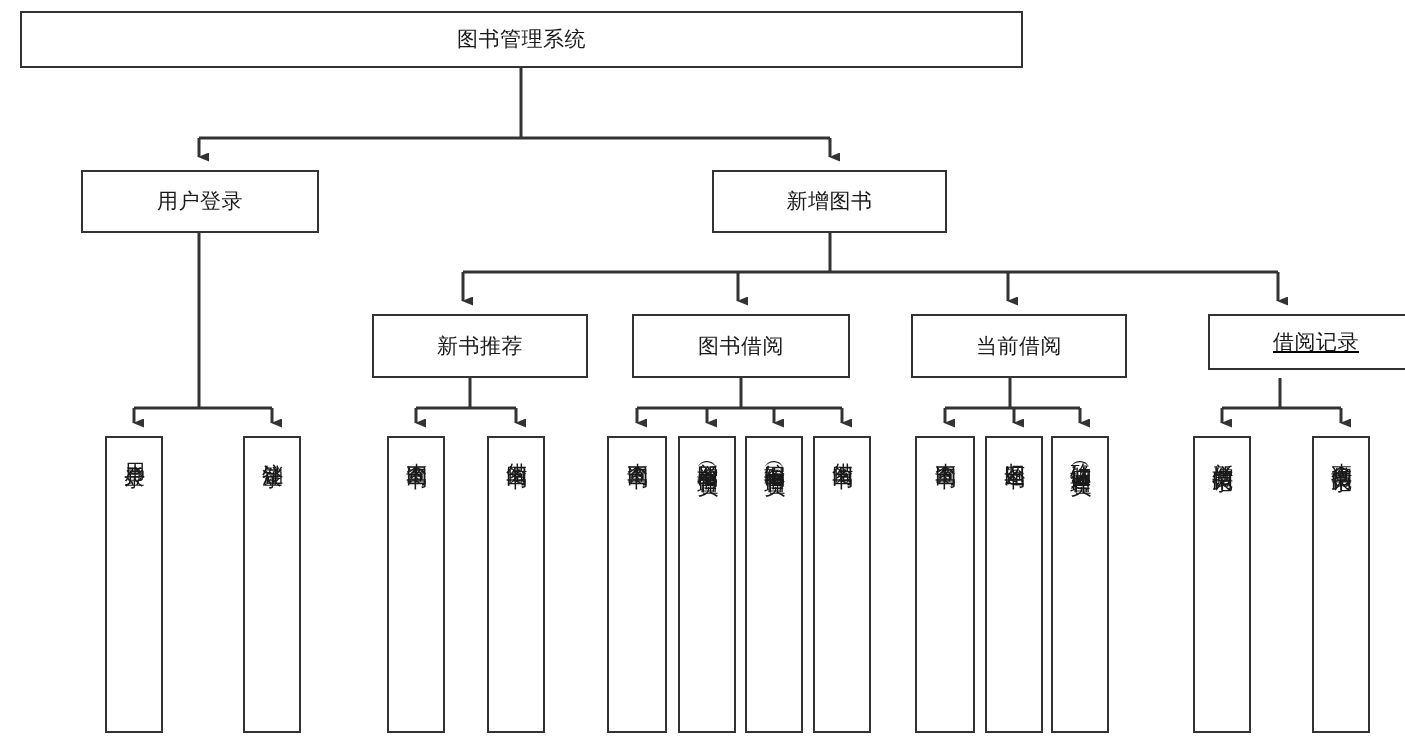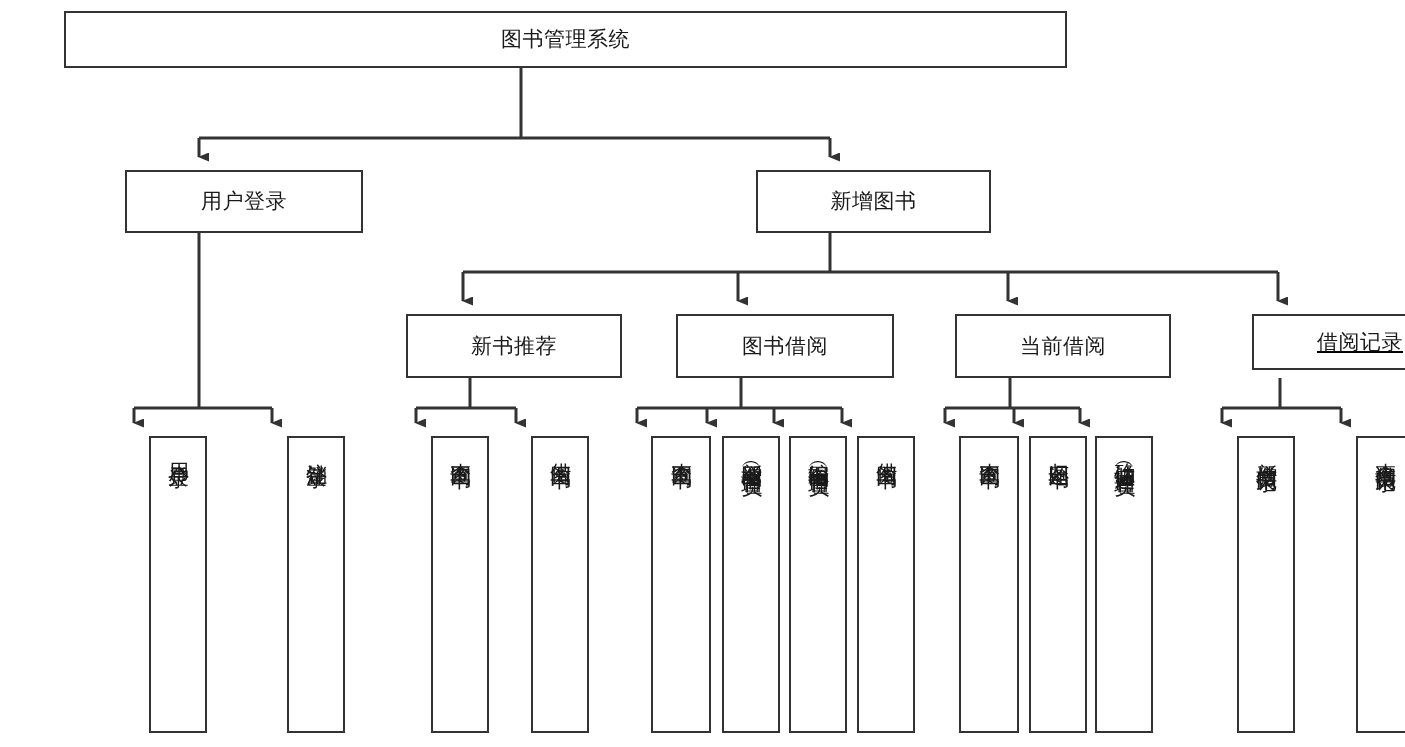--- a/index.html
+++ b/index.html
@@ -27,21 +27,20 @@
   }
   .node {
     position: absolute;
     box-sizing: border-box;
     background: #ffffff;
     border: 2px solid #333333;
     display: flex;
     align-items: center;
     justify-content: center;
     z-index: 2;
-    margin-left: 44px;
   }
   .node .lbl {
     color: #1a1a1a;
     font-size: 21px;
     line-height: 1.15;
     letter-spacing: 0.5px;
     white-space: nowrap;
   }
   .node.vertical {
     align-items: flex-start;
@@ -119,21 +118,21 @@
   <div id="node-layer">
       <div class="node" style="left: 20px; top: 11px; width: 1003px; height: 57px;">
         <span class="lbl">图书管理系统</span>
       </div>
       <div class="node" style="left: 81px; top: 170px; width: 238px; height: 63px;">
         <span class="lbl">用户登录</span>
       </div>
       <div class="node" style="left: 712px; top: 170px; width: 235px; height: 63px;">
         <span class="lbl">新增图书</span>
       </div>
-      <div class="node" style="left: 362px; top: 314px; width: 216px; height: 64px;">
+      <div class="node" style="left: 372px; top: 314px; width: 216px; height: 64px;">
         <span class="lbl">新书推荐</span>
       </div>
       <div class="node" style="left: 632px; top: 314px; width: 218px; height: 64px;">
         <span class="lbl">图书借阅</span>
       </div>
       <div class="node" style="left: 911px; top: 314px; width: 216px; height: 64px;">
         <span class="lbl">当前借阅</span>
       </div>
       <div class="node" style="left: 1208px; top: 314px; width: 216px; height: 56px; text-decoration: underline;">
         <span class="lbl">借阅记录</span>

